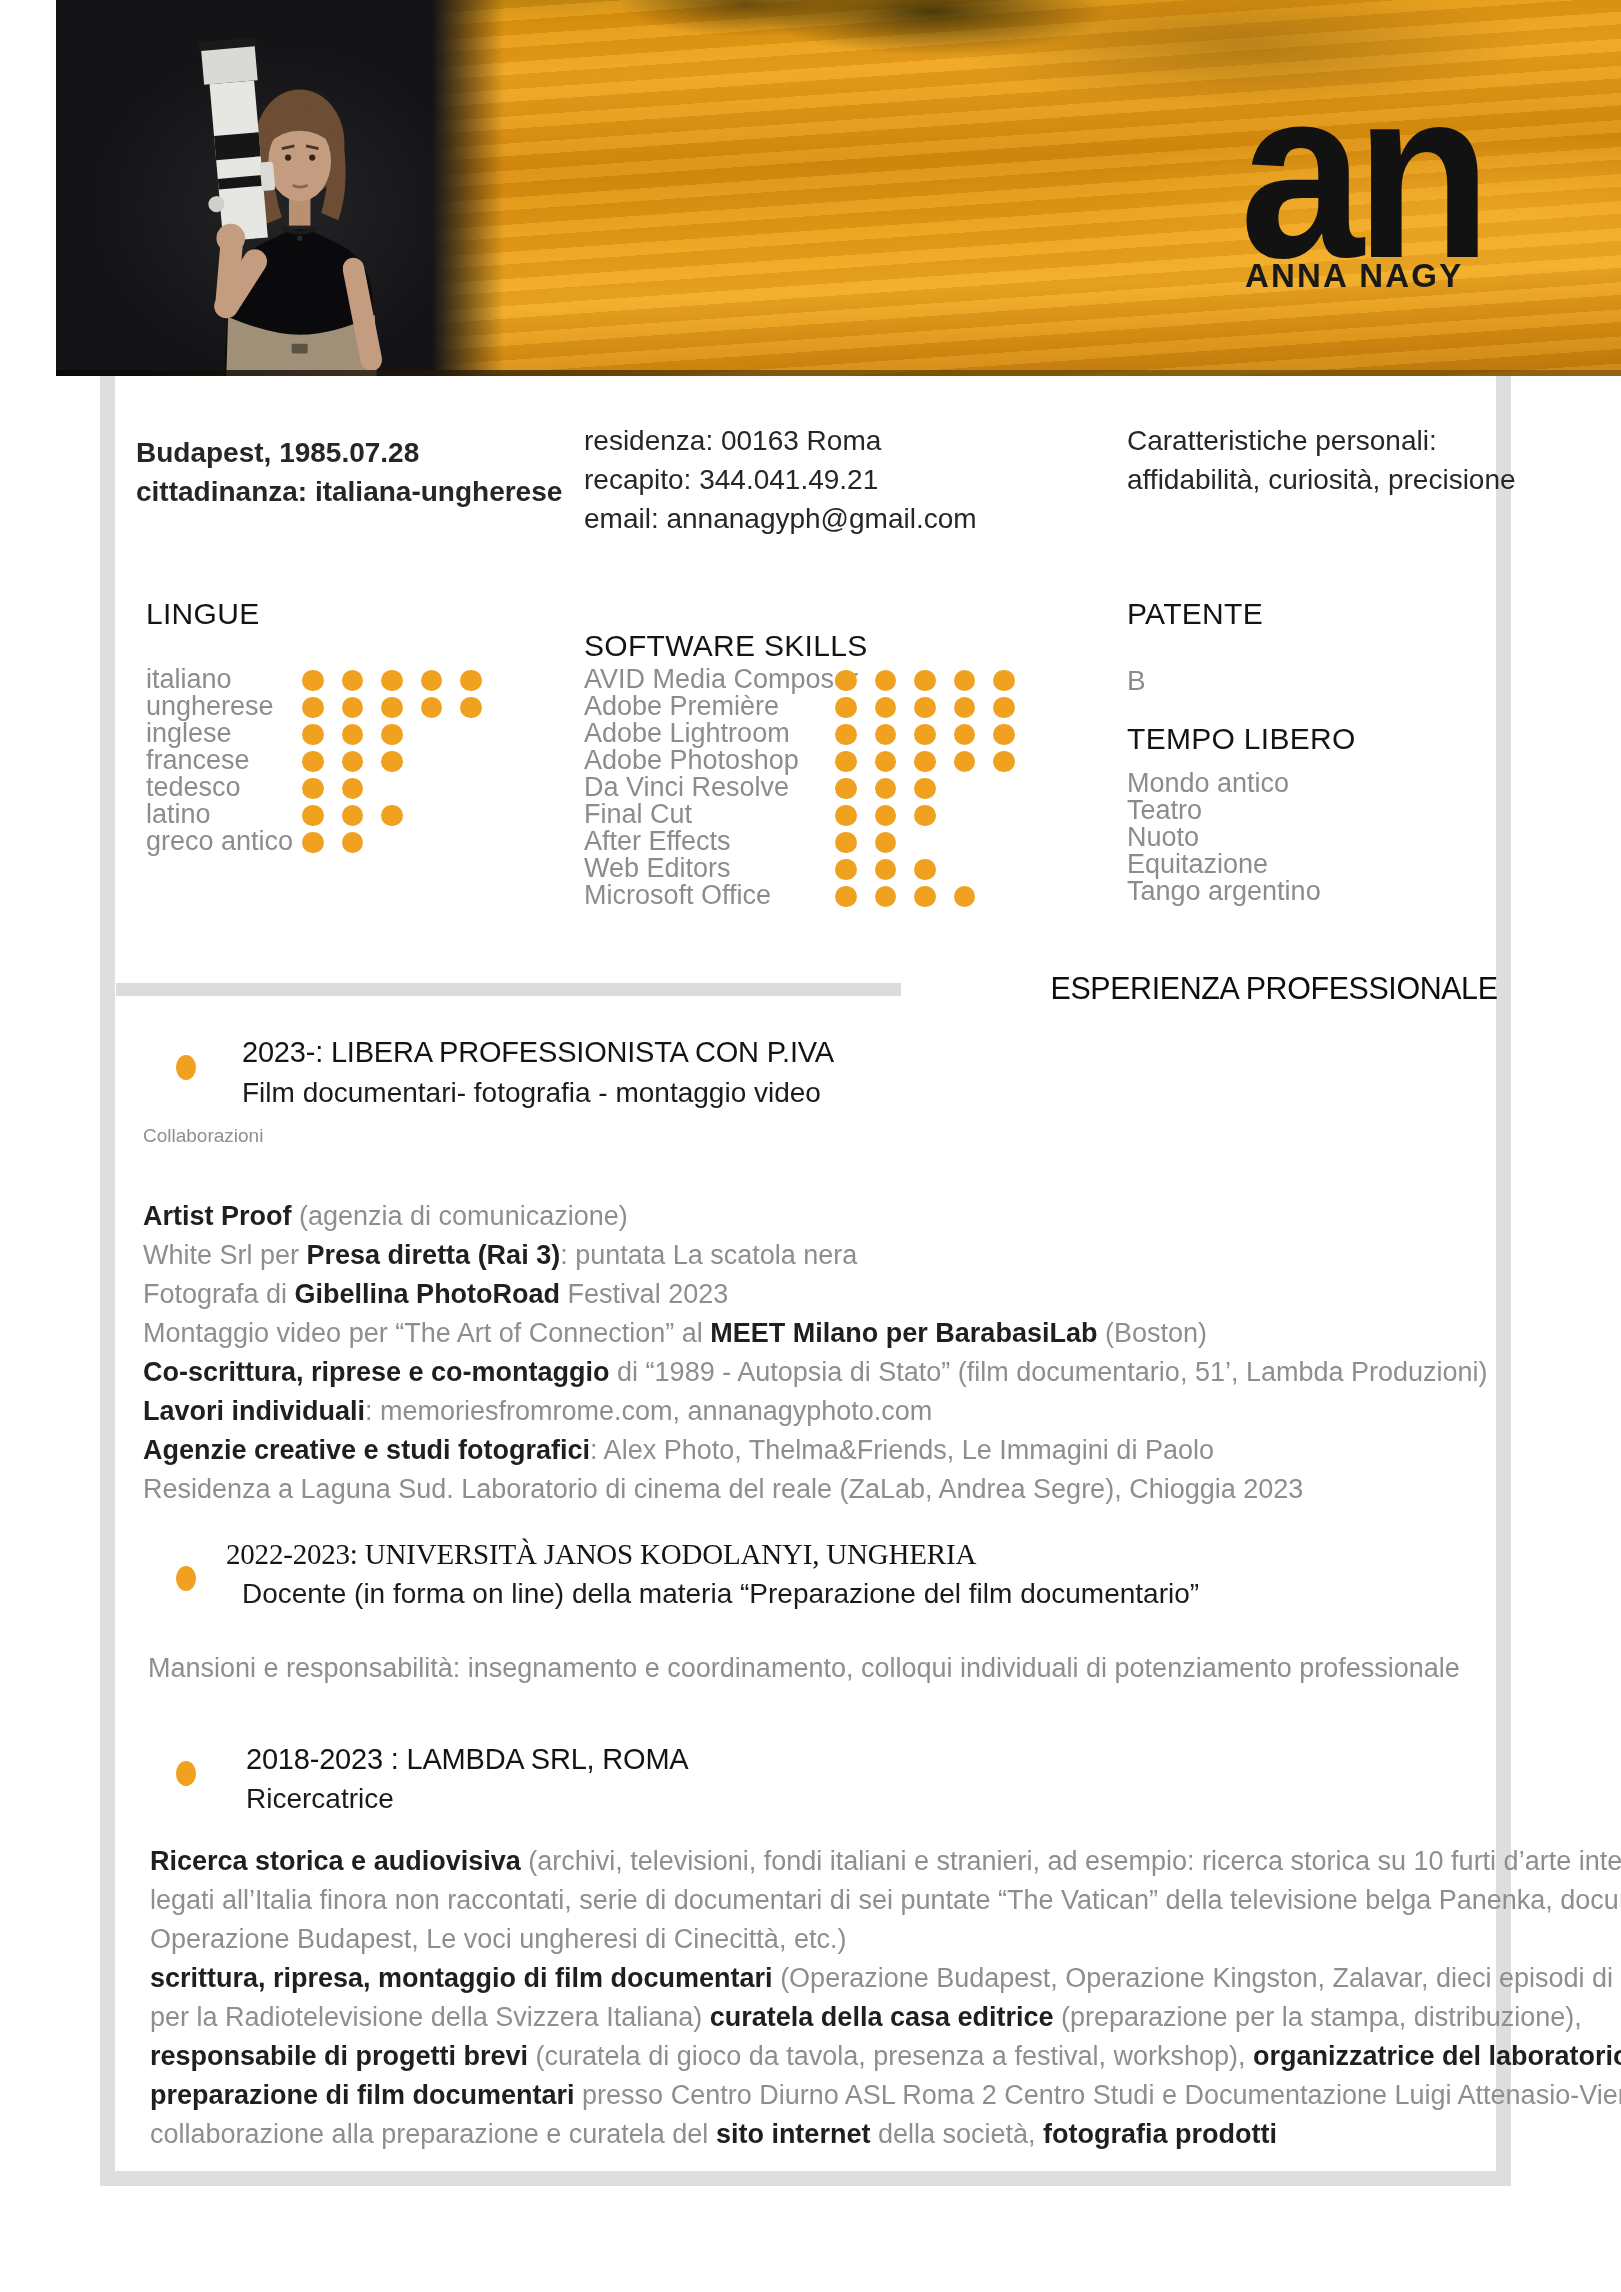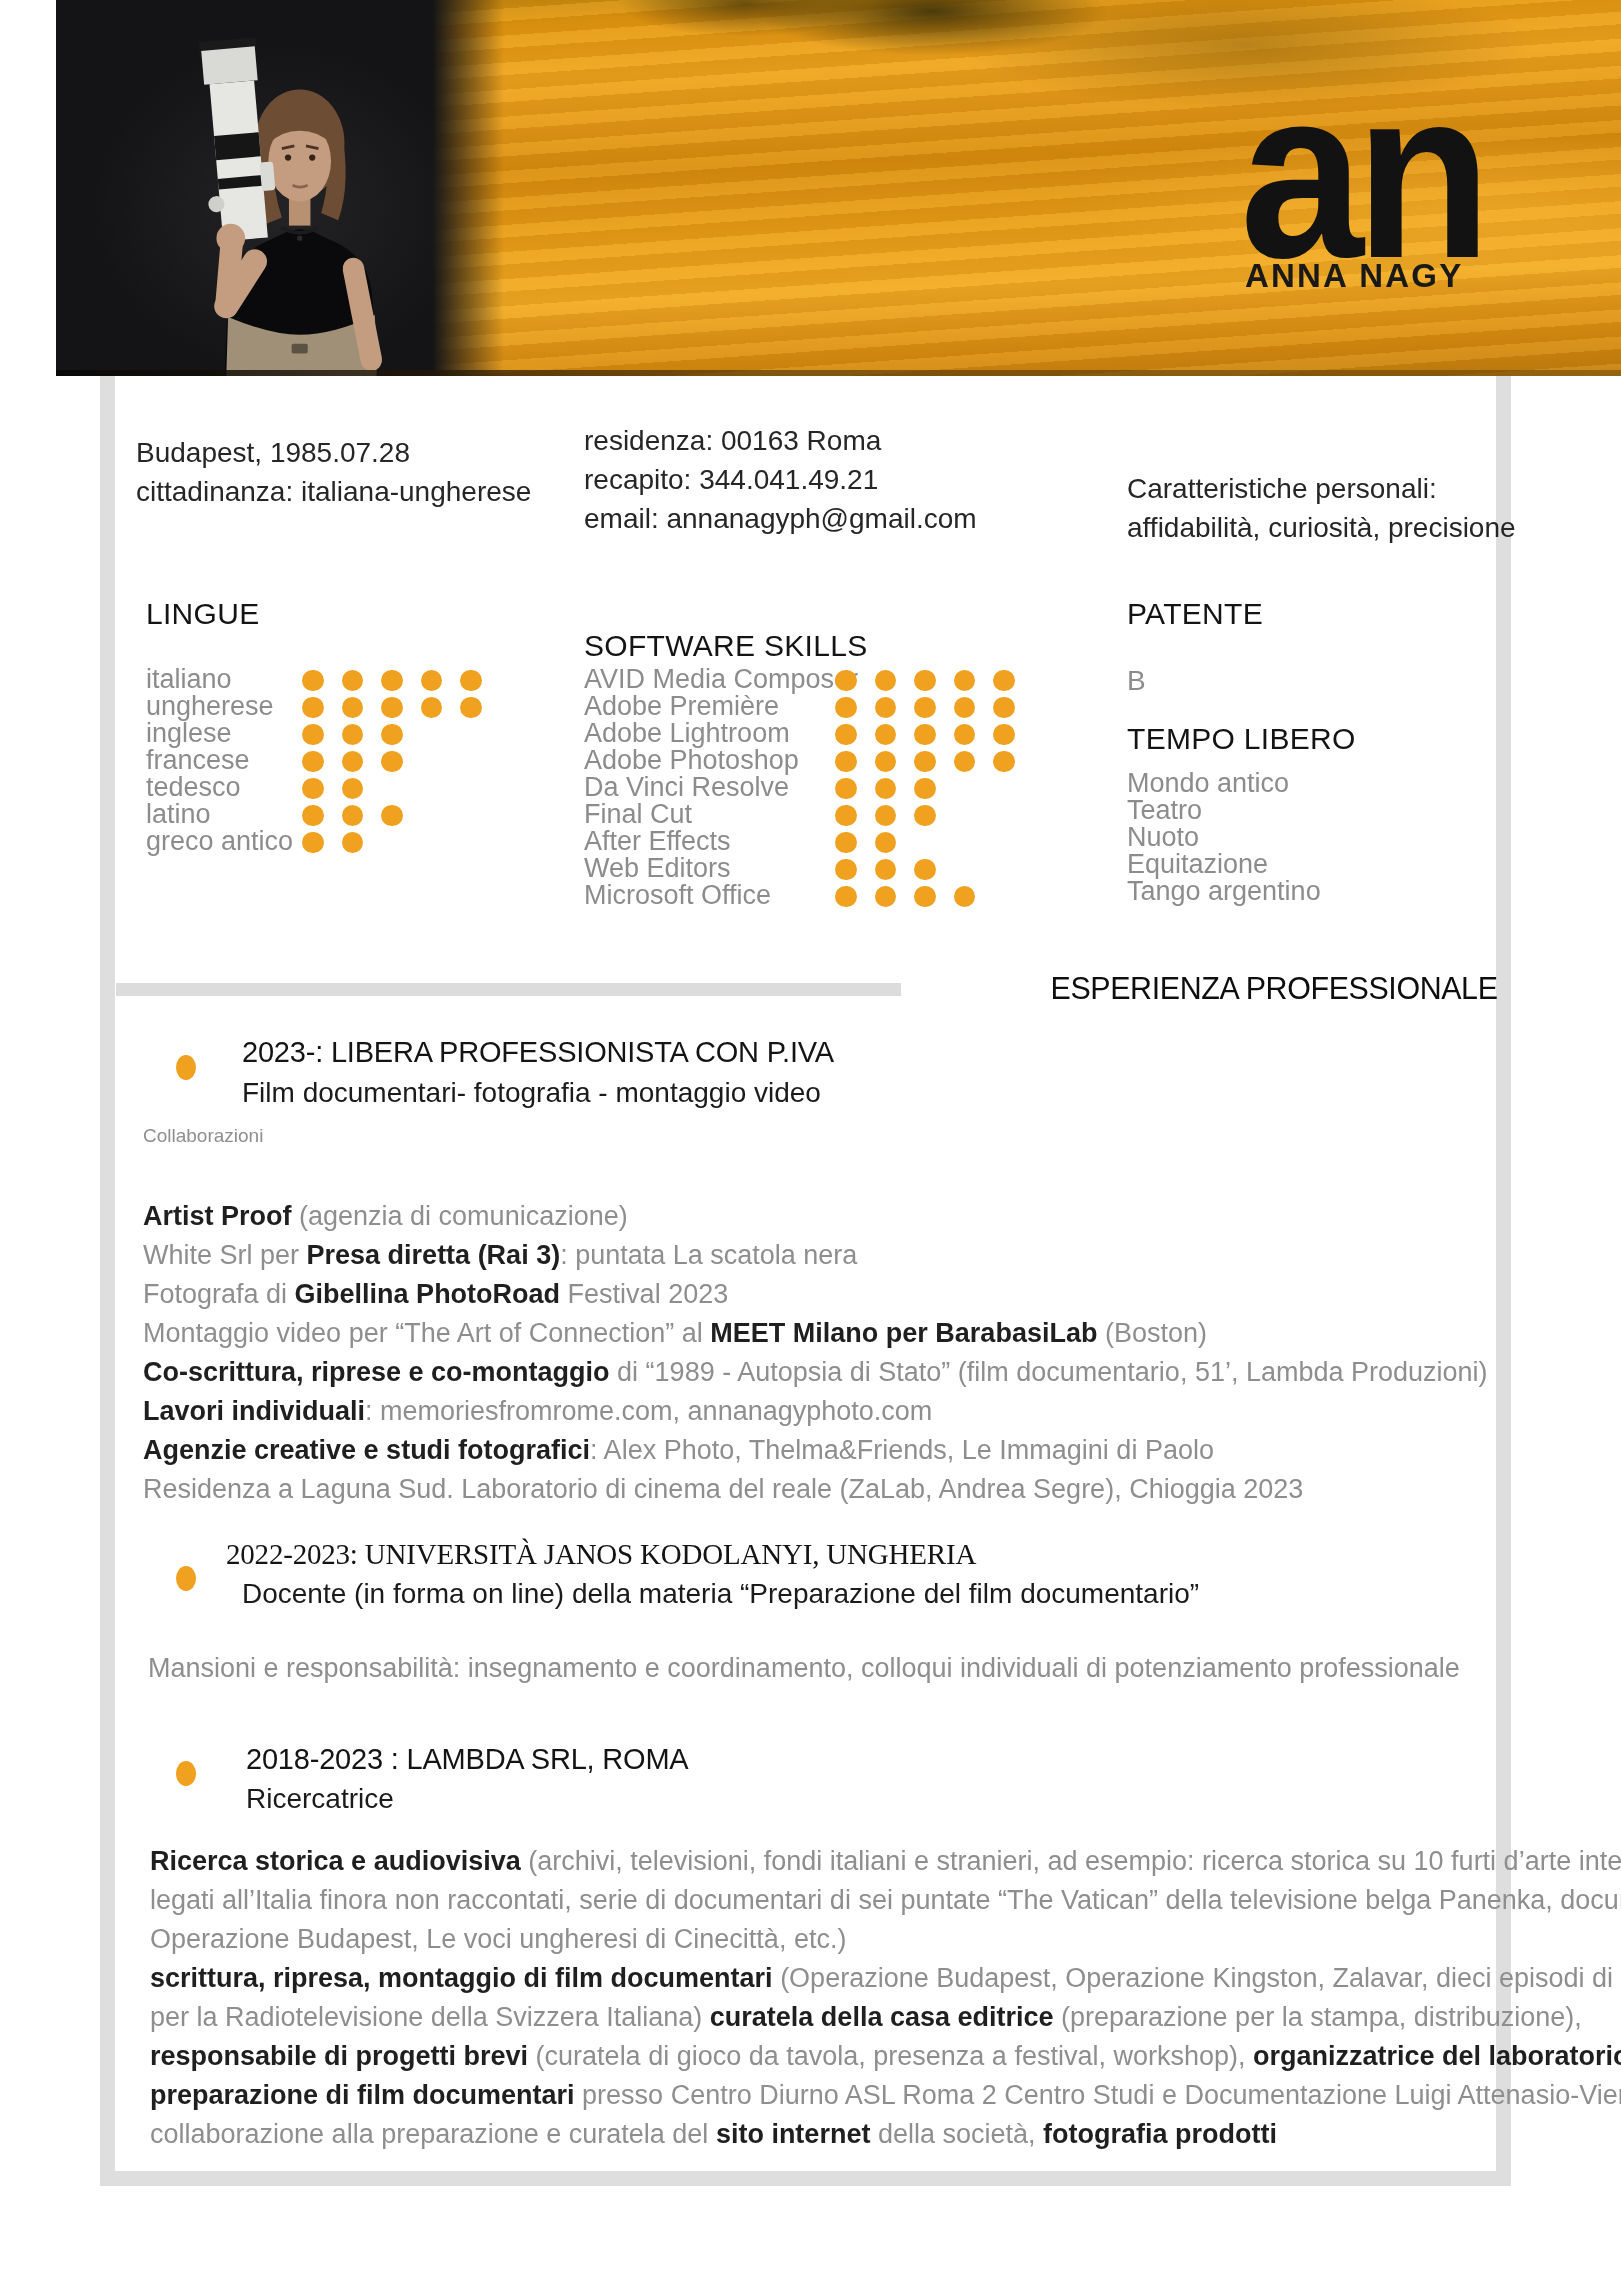--- a/index.html
+++ b/index.html
@@ -107,30 +107,30 @@
           <rect x="226" y="184" width="15" height="32" rx="4" fill="#dadad7"></rect>
         </g>
 
         <circle cx="195" cy="266" r="16" fill="#c49d80"></circle>
       </svg>
     </div>
   </div>
   <div class="logo-an">an</div>
   <div class="logo-name">ANNA NAGY</div>
 
-  <div class="abs" style="left:136px;top:433px;">
+  <div class="abs" style="left:136px;top:433px;font-weight:bold;">
     <div class="info-line">Budapest, 1985.07.28</div>
     <div class="info-line">cittadinanza: italiana-ungherese</div>
   </div>
   <div class="abs" style="left:584px;top:421px;">
     <div class="info-line">residenza: 00163 Roma</div>
     <div class="info-line">recapito: 344.041.49.21</div>
     <div class="info-line">email: annanagyph@gmail.com</div>
   </div>
-  <div class="abs" style="left:1127px;top:421px;margin-top:48px;">
+  <div class="abs" style="left:1127px;top:421px;">
     <div class="info-line">Caratteristiche personali:</div>
     <div class="info-line">affidabilità, curiosità, precisione</div>
   </div>
 
   <div class="abs h-section" style="left:146px;top:597px;">LINGUE</div>
   <div class="abs skill-rows lang" style="left:146px;top:666px;width:502px;">
       <div class="skill-row">
         <span class="skill-label">italiano</span>
         <span class="dots">
           <i class="dot"></i>

